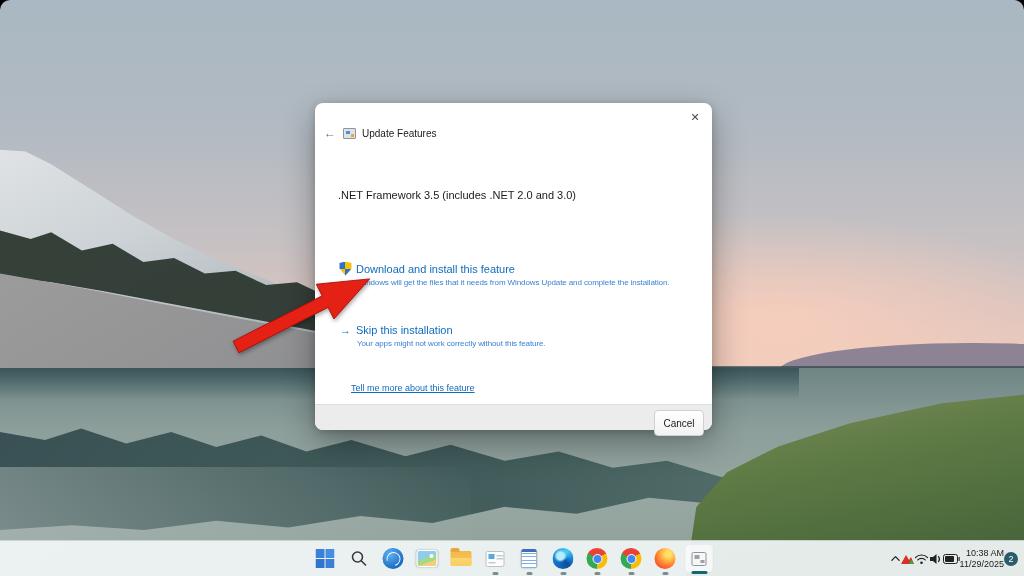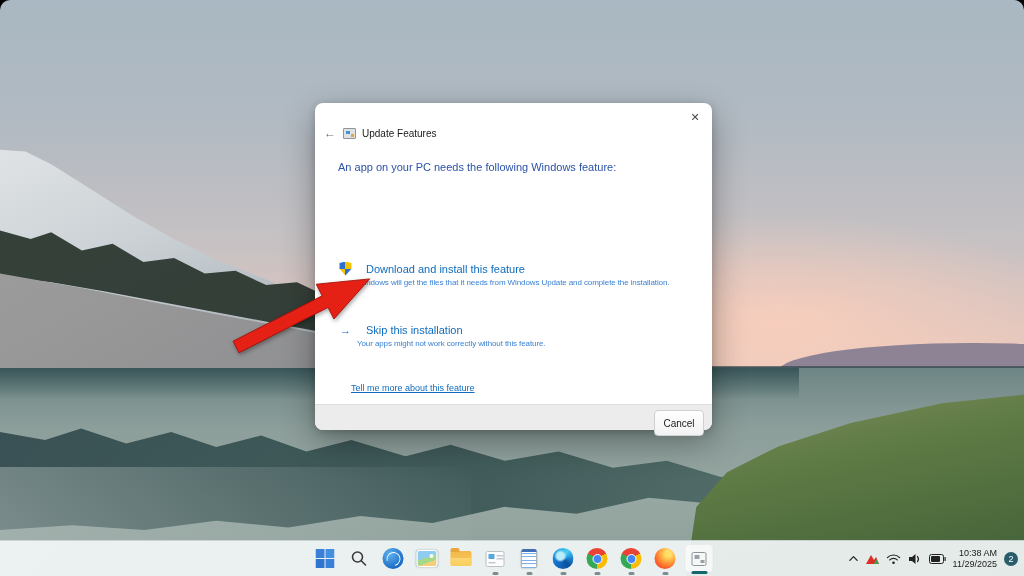--- a/index.html
+++ b/index.html
@@ -49,21 +49,21 @@
   .dlg-back{font-size:12px;color:#6f6f6f;width:14px;text-align:center;cursor:pointer;}
   .icon-dlg{position:relative;width:13px;height:11px;border:1px solid #8e949a;background:#dfe3e6;border-radius:1px;
     background-image:linear-gradient(#4a90d9,#4a90d9),linear-gradient(#e3a63a,#e3a63a);
     background-size:4px 3px,3px 3px;background-position:2px 2px,7px 5px;background-repeat:no-repeat;}
   .dlg-title{font-size:10px;color:#191919;}
   .dlg-heading{position:absolute;top:58px;left:23px;font-size:11px;color:#2b52a8;}
   .dlg-feature{position:absolute;top:86px;left:23px;font-size:11px;color:#1b1b1b;}
   .option{position:absolute;left:24px;cursor:pointer;}
   .option-1{top:158px;}
   .option-2{top:219px;}
-  .opt-row{display:flex;align-items:center;gap:14px;height:15px;}
+  .opt-row{display:flex;align-items:center;gap:4px;height:15px;}
   .icon-shield{width:13px;height:14px;flex:0 0 13px;
     clip-path:polygon(50% 0%,96% 10%,96% 52%,50% 100%,4% 52%,4% 10%);
     background-image:linear-gradient(to right,#2f6fd0 50%,#f5c400 50%),linear-gradient(to right,#f5c400 50%,#2f6fd0 50%);
     background-size:100% 50%,100% 50%;background-position:top,bottom;background-repeat:no-repeat;}
   .icon-arrow{width:13px;flex:0 0 13px;text-align:center;font-size:11px;color:#0f6cbd;}
   .opt-title{font-size:11px;color:#0f6cbd;}
   .opt-desc{margin-left:18px;margin-top:2px;font-size:8px;letter-spacing:-.1px;color:#3b82d4;white-space:nowrap;}
   .dlg-link{position:absolute;top:280px;left:36px;font-size:9px;color:#0f6cbd;text-decoration:underline;cursor:pointer;}
   .dlg-footer{position:absolute;left:0;right:0;bottom:0;height:26px;background:#ececec;
     border-top:1px solid #dfdfdf;border-radius:0 0 8px 8px;}
@@ -114,21 +114,21 @@
   .icon-chrome{width:21px;height:21px;border-radius:50%;
     background:conic-gradient(from -60deg,#ea4335 0 120deg,#fbbc05 120deg 240deg,#34a853 240deg 360deg);}
   .icon-chrome::after{content:"";position:absolute;inset:5.5px;background:#4285f4;border:1.6px solid #fff;
     border-radius:50%;}
   .icon-firefox{width:21px;height:21px;border-radius:50%;
     background:radial-gradient(circle at 66% 28%,#ffe066 0 14%,#ffb347 34%,#ff7a2e 58%,#f7502a 78%,#e03a3e 100%);}
   .icon-winfeat{width:15px;height:14px;background:linear-gradient(180deg,#e8e8ea,#c2c6ca);
     border:1px solid #8e949a;border-radius:2px;
     background-image:linear-gradient(#9aa2a8,#9aa2a8),linear-gradient(#9aa2a8,#9aa2a8);
     background-size:5px 4px,4px 3px;background-position:2px 2px,8px 7px;background-repeat:no-repeat;}
-  .tb-tray{position:absolute;right:6px;top:0;height:100%;display:flex;align-items:center;gap:7px;}
+  .tb-tray{position:absolute;right:6px;top:0;height:100%;display:flex;align-items:center;}
   .tray-btn{display:flex;align-items:center;justify-content:center;cursor:pointer;}
   .tray-clock{text-align:right;font-size:9px;line-height:10.5px;color:#1c1c1c;cursor:pointer;}
   .tray-badge{width:14px;height:14px;border-radius:50%;background:#2a5d6b;color:#fff;font-size:9px;
     display:flex;align-items:center;justify-content:center;cursor:pointer;}
 </style>
 </head>
 <body>
 
 <div class="screen">
 
@@ -149,21 +149,21 @@
 
   <div class="dialog">
     <button class="dlg-close">
       <span>✕</span>
     </button>
     <div class="dlg-header">
       <span class="dlg-back">←</span>
       <span class="icon-dlg"></span>
       <span class="dlg-title">Update Features</span>
     </div>
-    <div class="dlg-heading">An app on your PC needs the following Windows feature:</div>
+    <div class="dlg-feature">.NET Framework 3.5 (includes .NET 2.0 and 3.0)</div>
 
     <div class="option option-1">
       <div class="opt-row">
         <span class="icon-shield"></span>
         <span class="opt-title">Download and install this feature</span>
       </div>
       <div class="opt-desc">Windows will get the files that it needs from Windows Update and complete the installation.</div>
     </div>
 
     <div class="option option-2">

